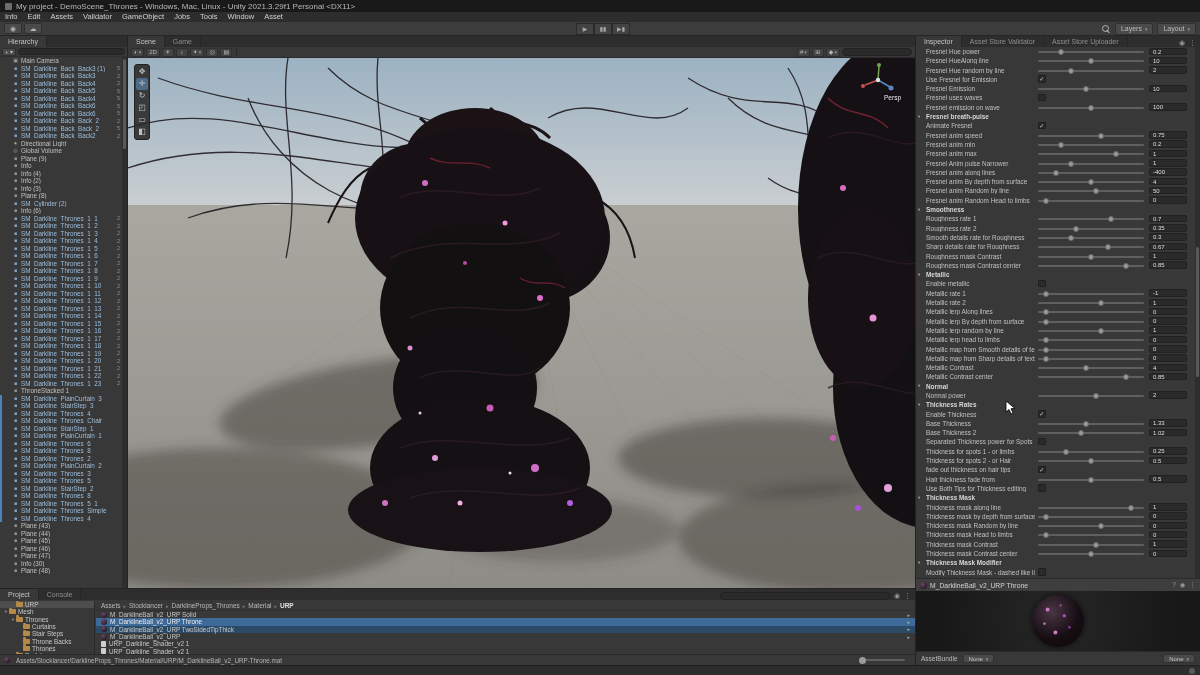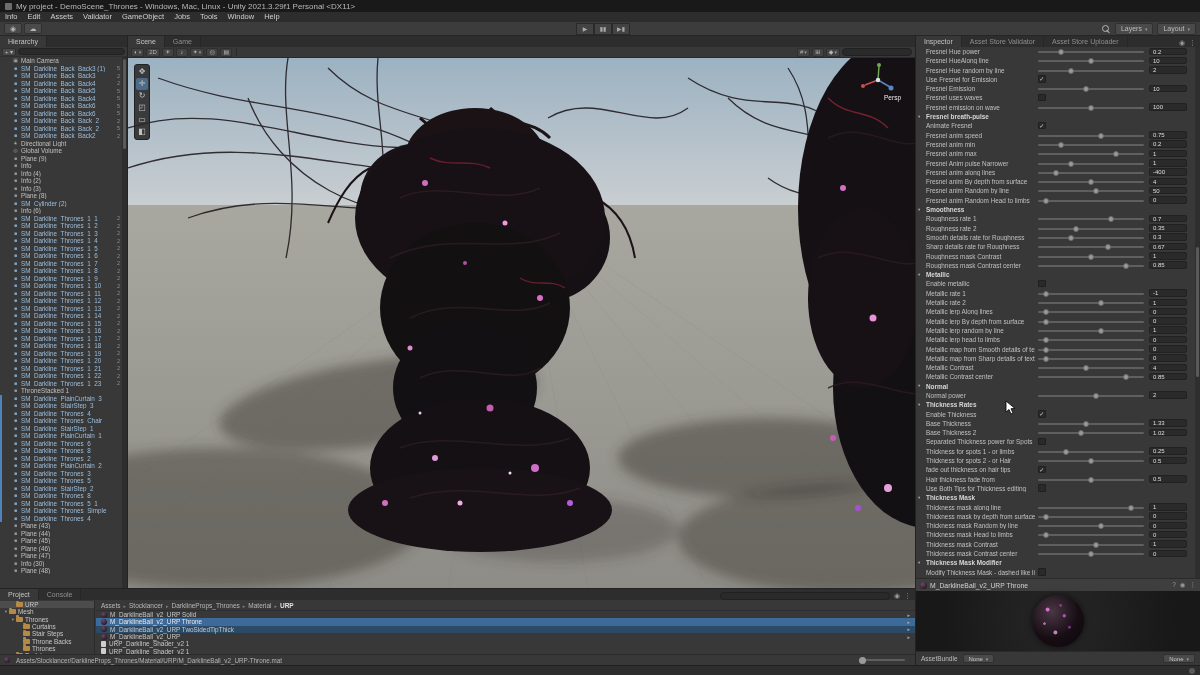--- a/index.html
+++ b/index.html
@@ -130,21 +130,21 @@
 
 <div id="menubar">
     <div class="menu-item">Info</div>
     <div class="menu-item">Edit</div>
     <div class="menu-item">Assets</div>
     <div class="menu-item">Validator</div>
     <div class="menu-item">GameObject</div>
     <div class="menu-item">Jobs</div>
     <div class="menu-item">Tools</div>
     <div class="menu-item">Window</div>
-    <div class="menu-item">Help</div>
+    <div class="menu-item">Asset</div>
   </div>
 
 <div id="maintoolbar">
   <div class="tb-left">
     <div class="tb-icon">◉</div>
     <div class="tb-icon">☁</div>
   </div>
   <div class="playgroup">
     <div class="playbtn">▶</div>
     <div class="playbtn">▮▮</div>

